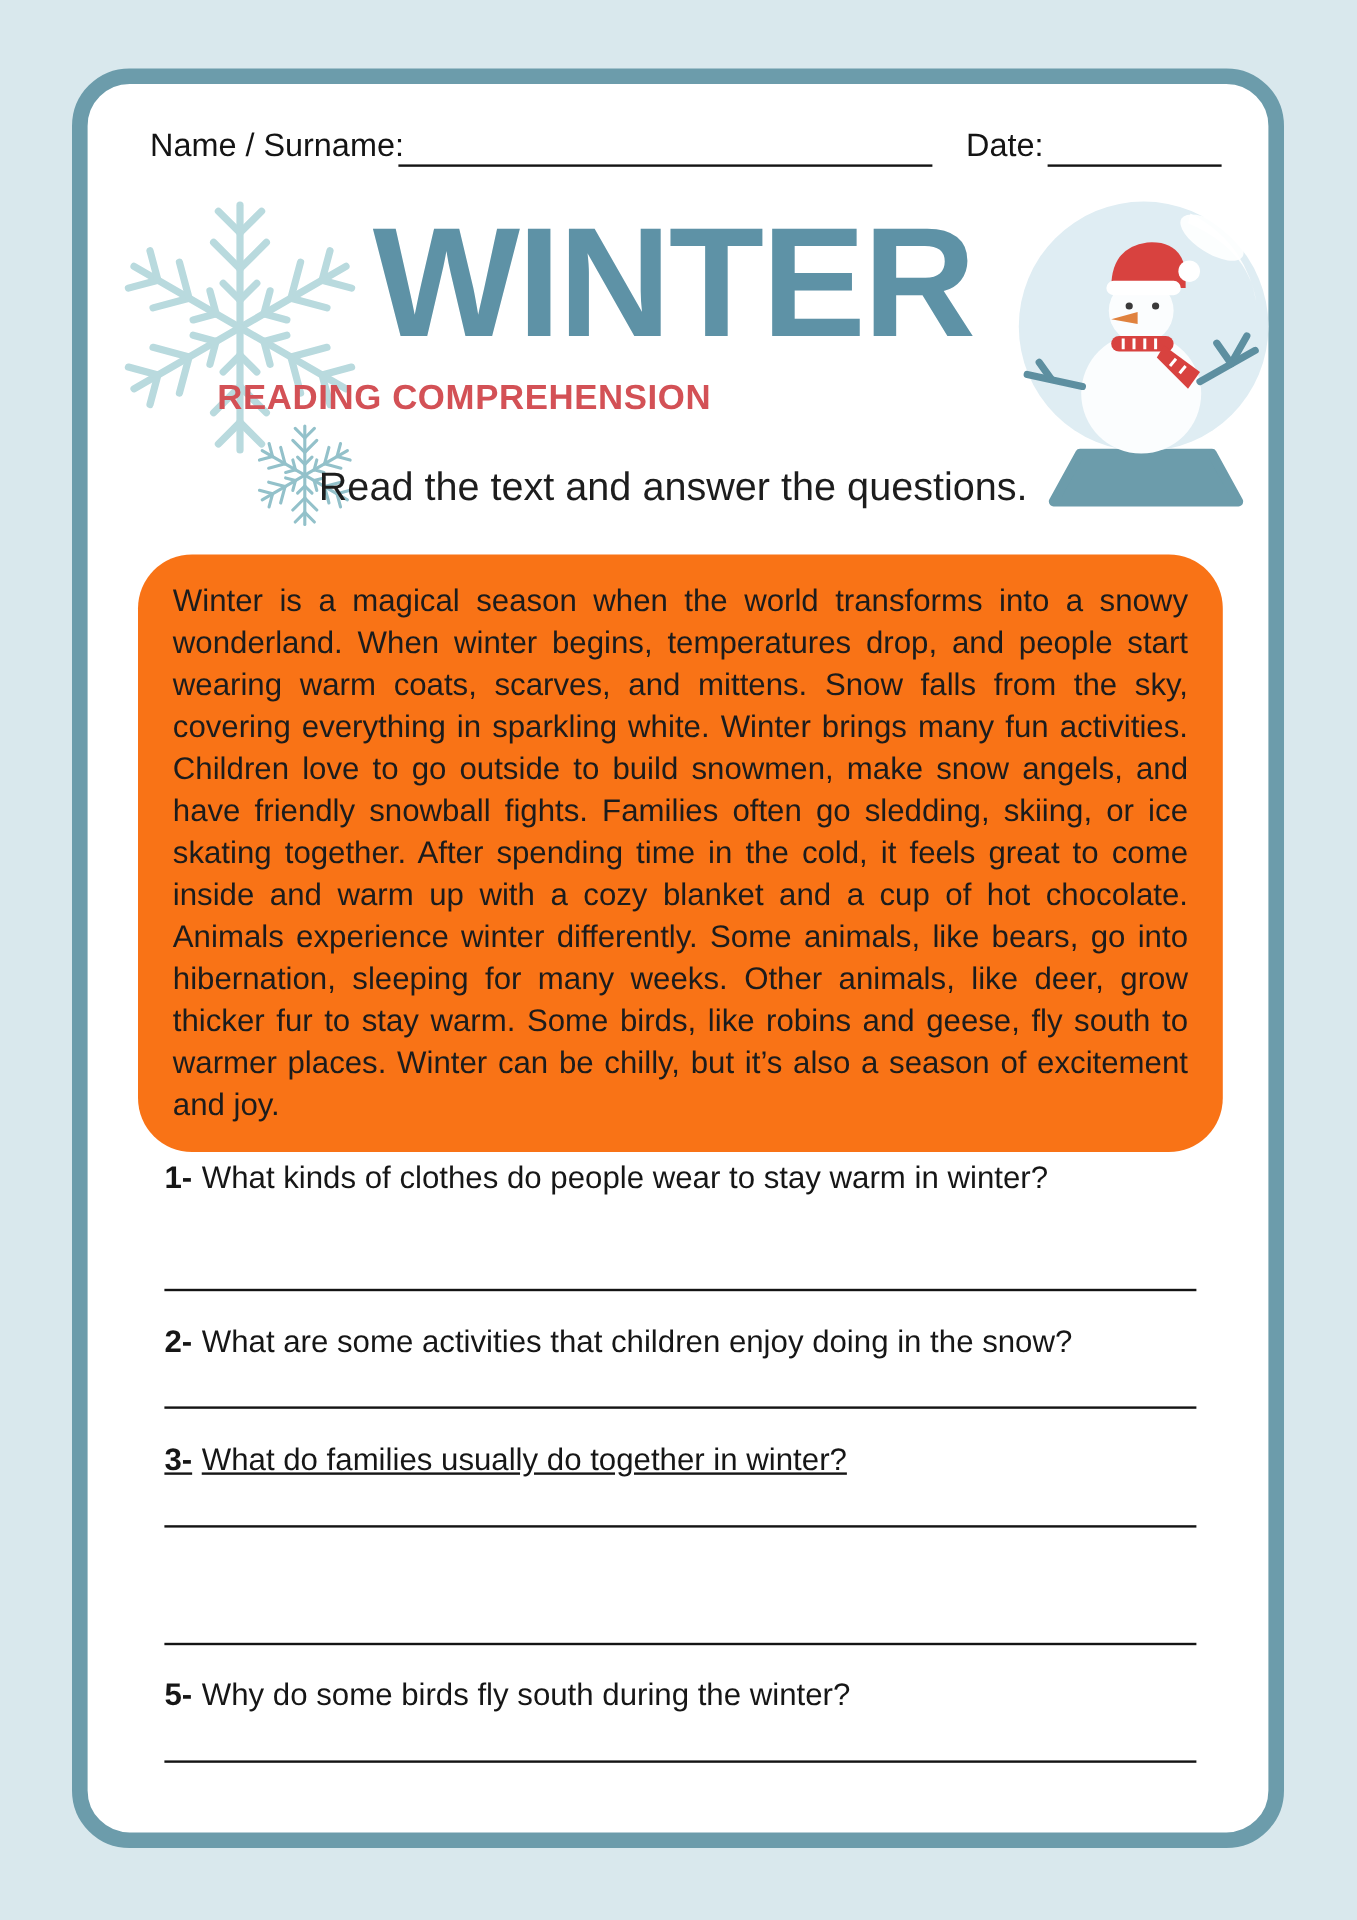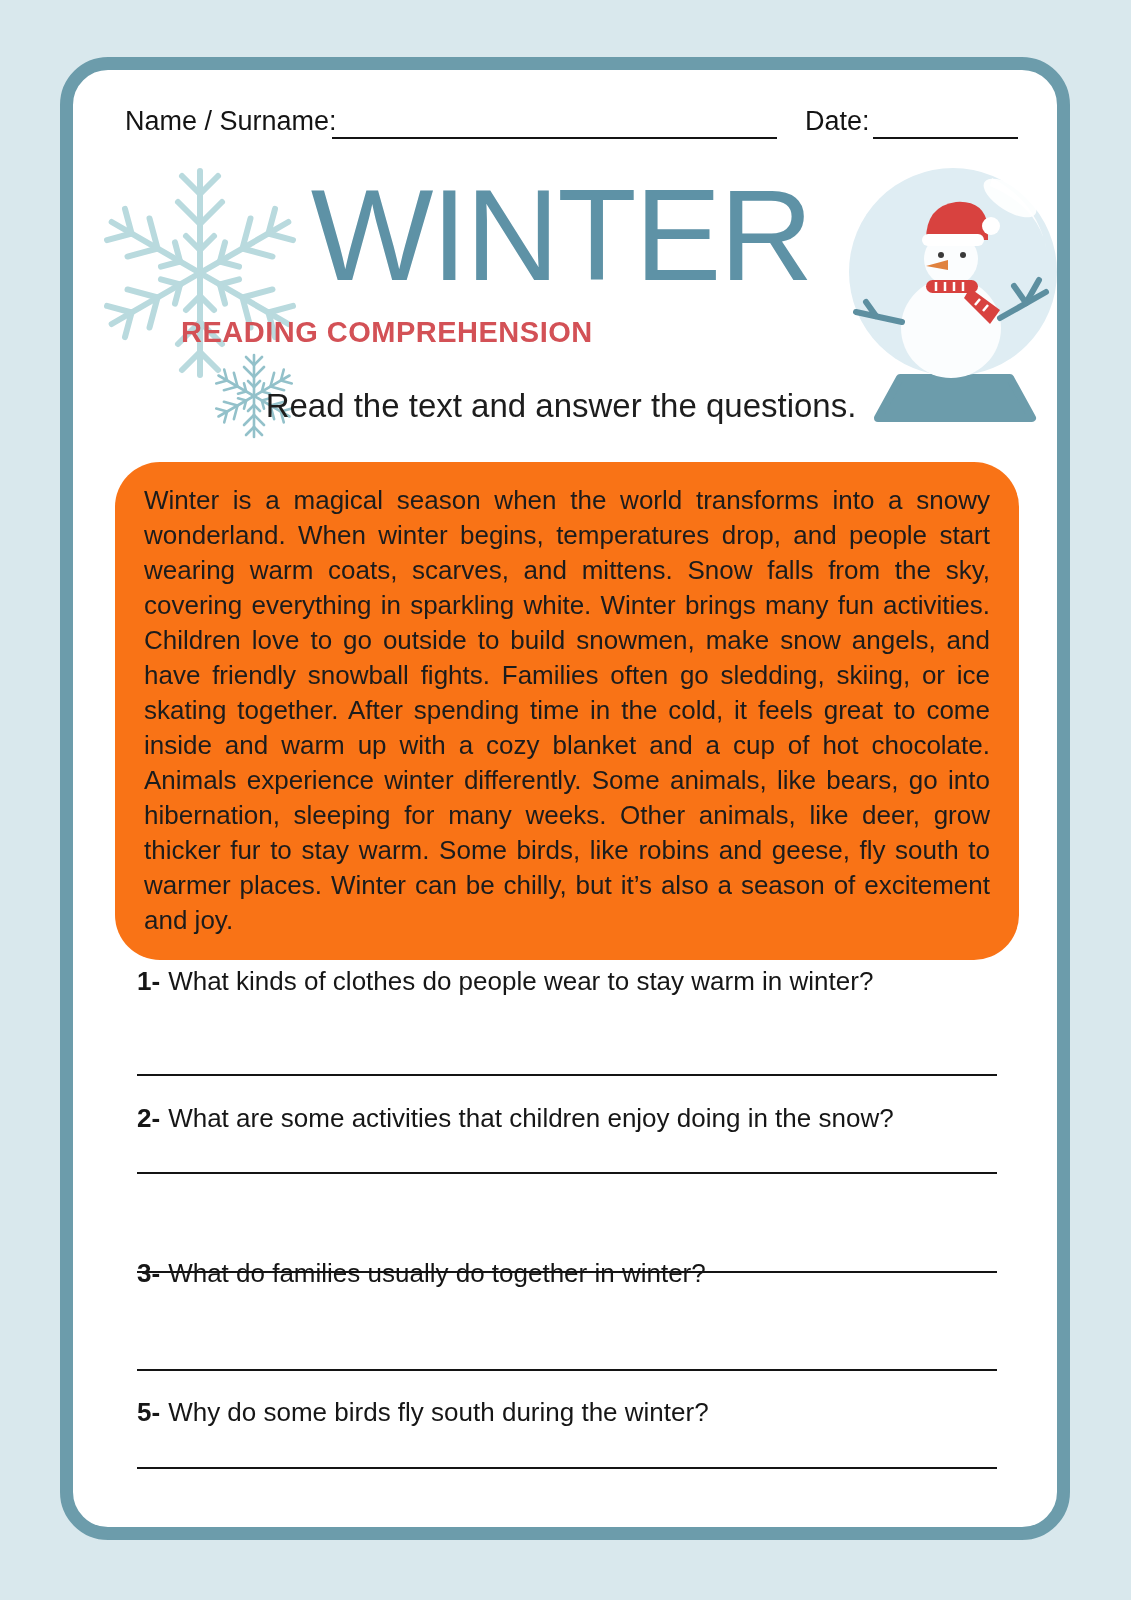--- a/index.html
+++ b/index.html
@@ -24,21 +24,21 @@
   .hdr-label { position:absolute; font-size:27px; color:#141414; white-space:nowrap; }
   .name-label { left:112px; top:106px;margin-left:13px; }
   .date-label { left:805px; top:106px; }
   .fill-line  { position:absolute; border-top:2.5px solid #141414; height:0; }
   .name-line  { left:332px; top:137px; width:445px; }
   .date-line  { left:873px; top:137px; width:145px; }
 
   
   .title-main {
     position:absolute; left:181px; top:170px; width:760px; margin:0;
-    font-size:130px; font-weight:normal; letter-spacing:-2px;
+    font-size:130px; font-weight:bold; letter-spacing:-2px;
     color:#5e92a6; text-align:center; line-height:1;
   }
   .title-sub {
     position:absolute; left:181px; top:318px; width:760px; margin:0;
     font-size:29px; font-weight:bold; letter-spacing:0.5px;
     color:#d35156; text-align:left; line-height:1;
   }
   .instruction {
     position:absolute; left:181px; top:386px; width:760px; margin:0;
     font-size:33px; color:#1d1d1d; text-align:center; line-height:1.2;
@@ -64,21 +64,21 @@
     position:absolute; left:137px; width:880px;
     font-size:26px; color:#161616; line-height:1.2; white-space:nowrap;
   }
   .qnum { font-weight:bold; margin-right:8px; }
   .answer-line {
     position:absolute; left:137px; width:860px; height:0;
     border-top:2.5px solid #141414;
   }
   .q1 { top:966px; } .l1 { top:1074px; }
   .q2 { top:1103px; } .l2 { top:1172px; }
-  .q3 { top:1258px; } .l3 { top:1271px; }
+  .q3 { top:1201px;text-decoration:underline; } .l3 { top:1271px; }
   .q4 { top:1299px; } .l4 { top:1369px; }
   .q5 { top:1397px; } .l5 { top:1467px; }
 </style>
 </head>
 <body>
 
 <div class="page">
 
   <div class="card"></div>
 

